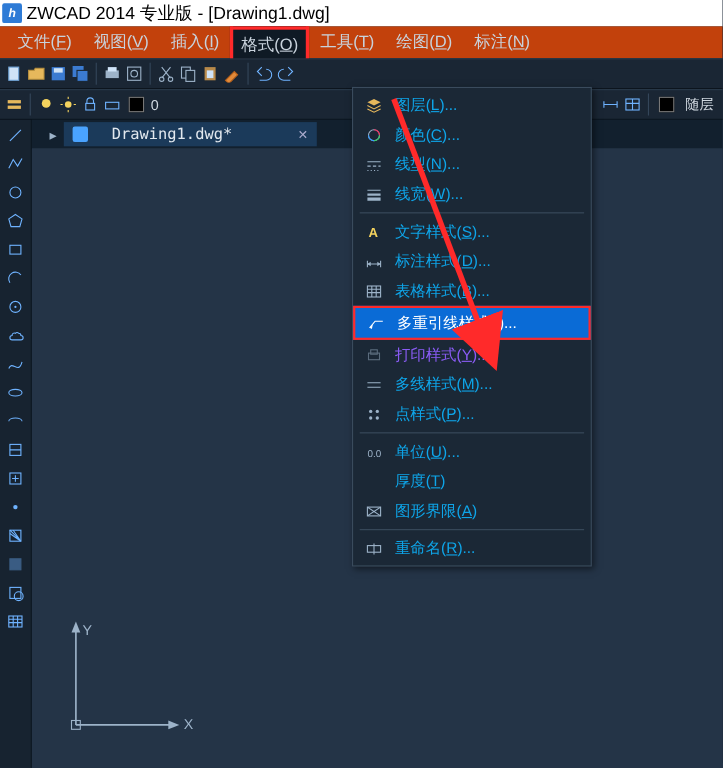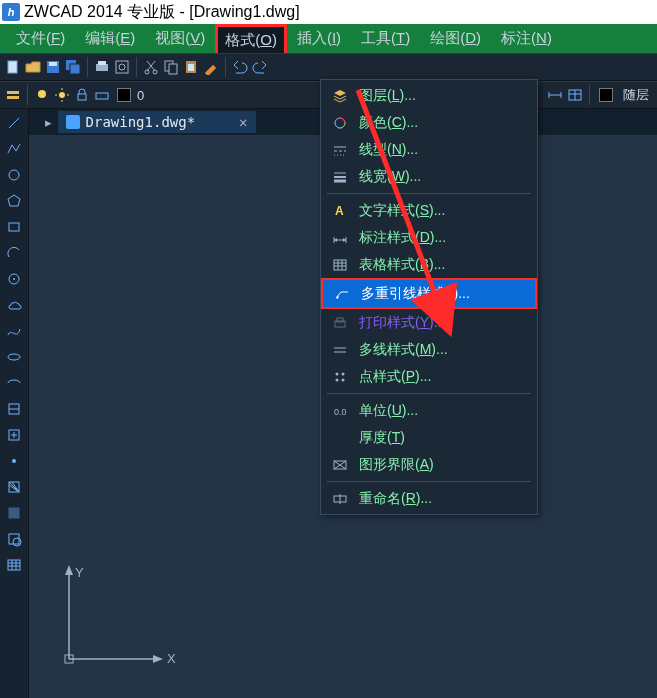--- a/index.html
+++ b/index.html
@@ -1,51 +1,51 @@
 <!DOCTYPE html>
 <html><head>
 <meta charset="utf-8">
 <style>
   html,body{margin:0;padding:0;width:657px;height:698px;background:#1e2a38;font-family:"Microsoft YaHei",Arial,sans-serif;font-size:13px;color:#d0d8e0;overflow:hidden;}
   
   .title-bar{height:24px;background:#ffffff;color:#000;display:flex;align-items:center;padding:0 2px;}
   .title-bar .logo{width:18px;height:18px;background:#2e7bd6;border-radius:2px;display:flex;align-items:center;justify-content:center;color:#fff;font-size:11px;font-style:italic;font-weight:bold;margin-right:4px;}
   .title-bar .ttext{font-size:16px;}
   
-  .menu-bar{height:29px;background:#15803d;display:flex;align-items:stretch;padding-left:6px;}
+  .menu-bar{height:29px;background:#c2410c;display:flex;align-items:stretch;padding-left:6px;}
   .menu-bar .mitem{padding:0 10px;display:flex;align-items:center;color:#c8d2dc;cursor:default;font-size:15px;}
   .menu-bar .mitem u{text-decoration:underline;}
   .menu-bar .mitem.open{background:#0f1a25;border:3px solid #ff2a2a;border-bottom:none;box-sizing:border-box;padding:0 7px;}
   
   .toolbar{height:26px;background:#1a2634;border-top:1px solid #2a3a4a;border-bottom:1px solid #0c141d;display:flex;align-items:center;padding:0 4px;gap:2px;}
   .tb-ico{width:18px;height:18px;display:flex;align-items:center;justify-content:center;}
   .svgico{width:16px;height:16px;}
   .tb-sep{width:1px;height:20px;background:#34465a;margin:0 3px;}
   .toolbar .color-chip{width:12px;height:12px;background:#fff;border:1px solid #555;}
   
   .toolbar.row2 .layer-chip{width:12px;height:12px;background:#000;border:1px solid #777;margin:0 4px;}
   
   .workspace{position:relative;display:flex;height:calc(100% - 24px - 29px - 26px - 26px);}
   .left-tools{width:28px;background:#172330;border-right:1px solid #0c141d;display:flex;flex-direction:column;align-items:center;padding-top:4px;gap:6px;}
   .left-tools .lt{width:20px;height:20px;display:flex;align-items:center;justify-content:center;}
   .canvas-area{flex:1;position:relative;background:#243447;}
   
   .file-tabs{position:absolute;top:0;left:0;right:0;height:26px;background:#12202e;display:flex;align-items:center;padding-left:16px;}
-  .file-tab{background:#1b3a5a;height:22px;display:flex;align-items:center;padding:0 8px;color:#e2e8ee;font-family:Consolas,monospace;font-size:14px;gap:6px;}
+  .file-tab{background:#1b3a5a;height:22px;display:flex;align-items:center;padding:0 8px;color:#e2e8ee;font-family:Consolas,monospace;font-size:14px;gap:22px;}
   .file-tab .doc-ico{width:14px;height:14px;background:#4aa3ff;border-radius:2px;}
   .file-tab .close{margin-left:38px;color:#aac;}
   .file-tabs .arrow{color:#9db3c9;margin-right:6px;}
   
   .viewport{position:absolute;top:26px;left:0;right:0;bottom:0;background:#243447;}
   .axis{position:absolute;left:30px;bottom:20px;}
   .axis svg{overflow:visible;}
   .axis text{fill:#9db3c9;font-size:13px;}
   
   .dropdown{position:absolute;top:79px;left:320px;width:216px;background:#1b2836;border:1px solid #3a4b5d;box-shadow:2px 2px 6px rgba(0,0,0,.5);padding:2px 0;}
-  .dd-item{height:27px;display:flex;align-items:center;padding:0 10px;gap:10px;color:#86efac;position:relative;}
+  .dd-item{height:27px;display:flex;align-items:center;padding:0 10px;gap:10px;color:#0ea5e9;position:relative;}
   .dd-item .dd-ico{width:18px;height:18px;display:flex;align-items:center;justify-content:center;flex:0 0 18px;}
   .dd-item.selected{background:#0a6bd6;color:#fff;border:2px solid #ff2a2a;box-sizing:border-box;height:31px;}
   .dd-item.disabled{color:#8b5cf6;}
   .dd-sep{height:1px;background:#3a4b5d;margin:3px 6px;}
   .dd-item u{text-decoration:underline;}
   .dd-label{font-size:14px;}
   
   .red-arrow{position:absolute;top:80px;left:338px;pointer-events:none;}
 </style>
 </head>
@@ -54,30 +54,27 @@
 <div class="title-bar">
   <span class="logo">h</span>
   <span class="ttext">ZWCAD 2014 专业版 - [Drawing1.dwg]</span>
 </div>
 
 <div class="menu-bar">
   <div class="mitem">
       <span>文件(<u>F</u>)</span>
     </div>
   <div class="mitem">
-      <span>编辑(<u>E</u>)</span>
+      <span>视图(<u>V</u>)</span>
     </div>
   <div class="mitem">
-      <span>视图(<u>V</u>)</span>
+      <span>插入(<u>I</u>)</span>
     </div>
   <div class="mitem open">
       <span>格式(<u>O</u>)</span>
-    </div>
-  <div class="mitem">
-      <span>插入(<u>I</u>)</span>
     </div>
   <div class="mitem">
       <span>工具(<u>T</u>)</span>
     </div>
   <div class="mitem">
       <span>绘图(<u>D</u>)</span>
     </div>
   <div class="mitem">
       <span>标注(<u>N</u>)</span>
     </div>

